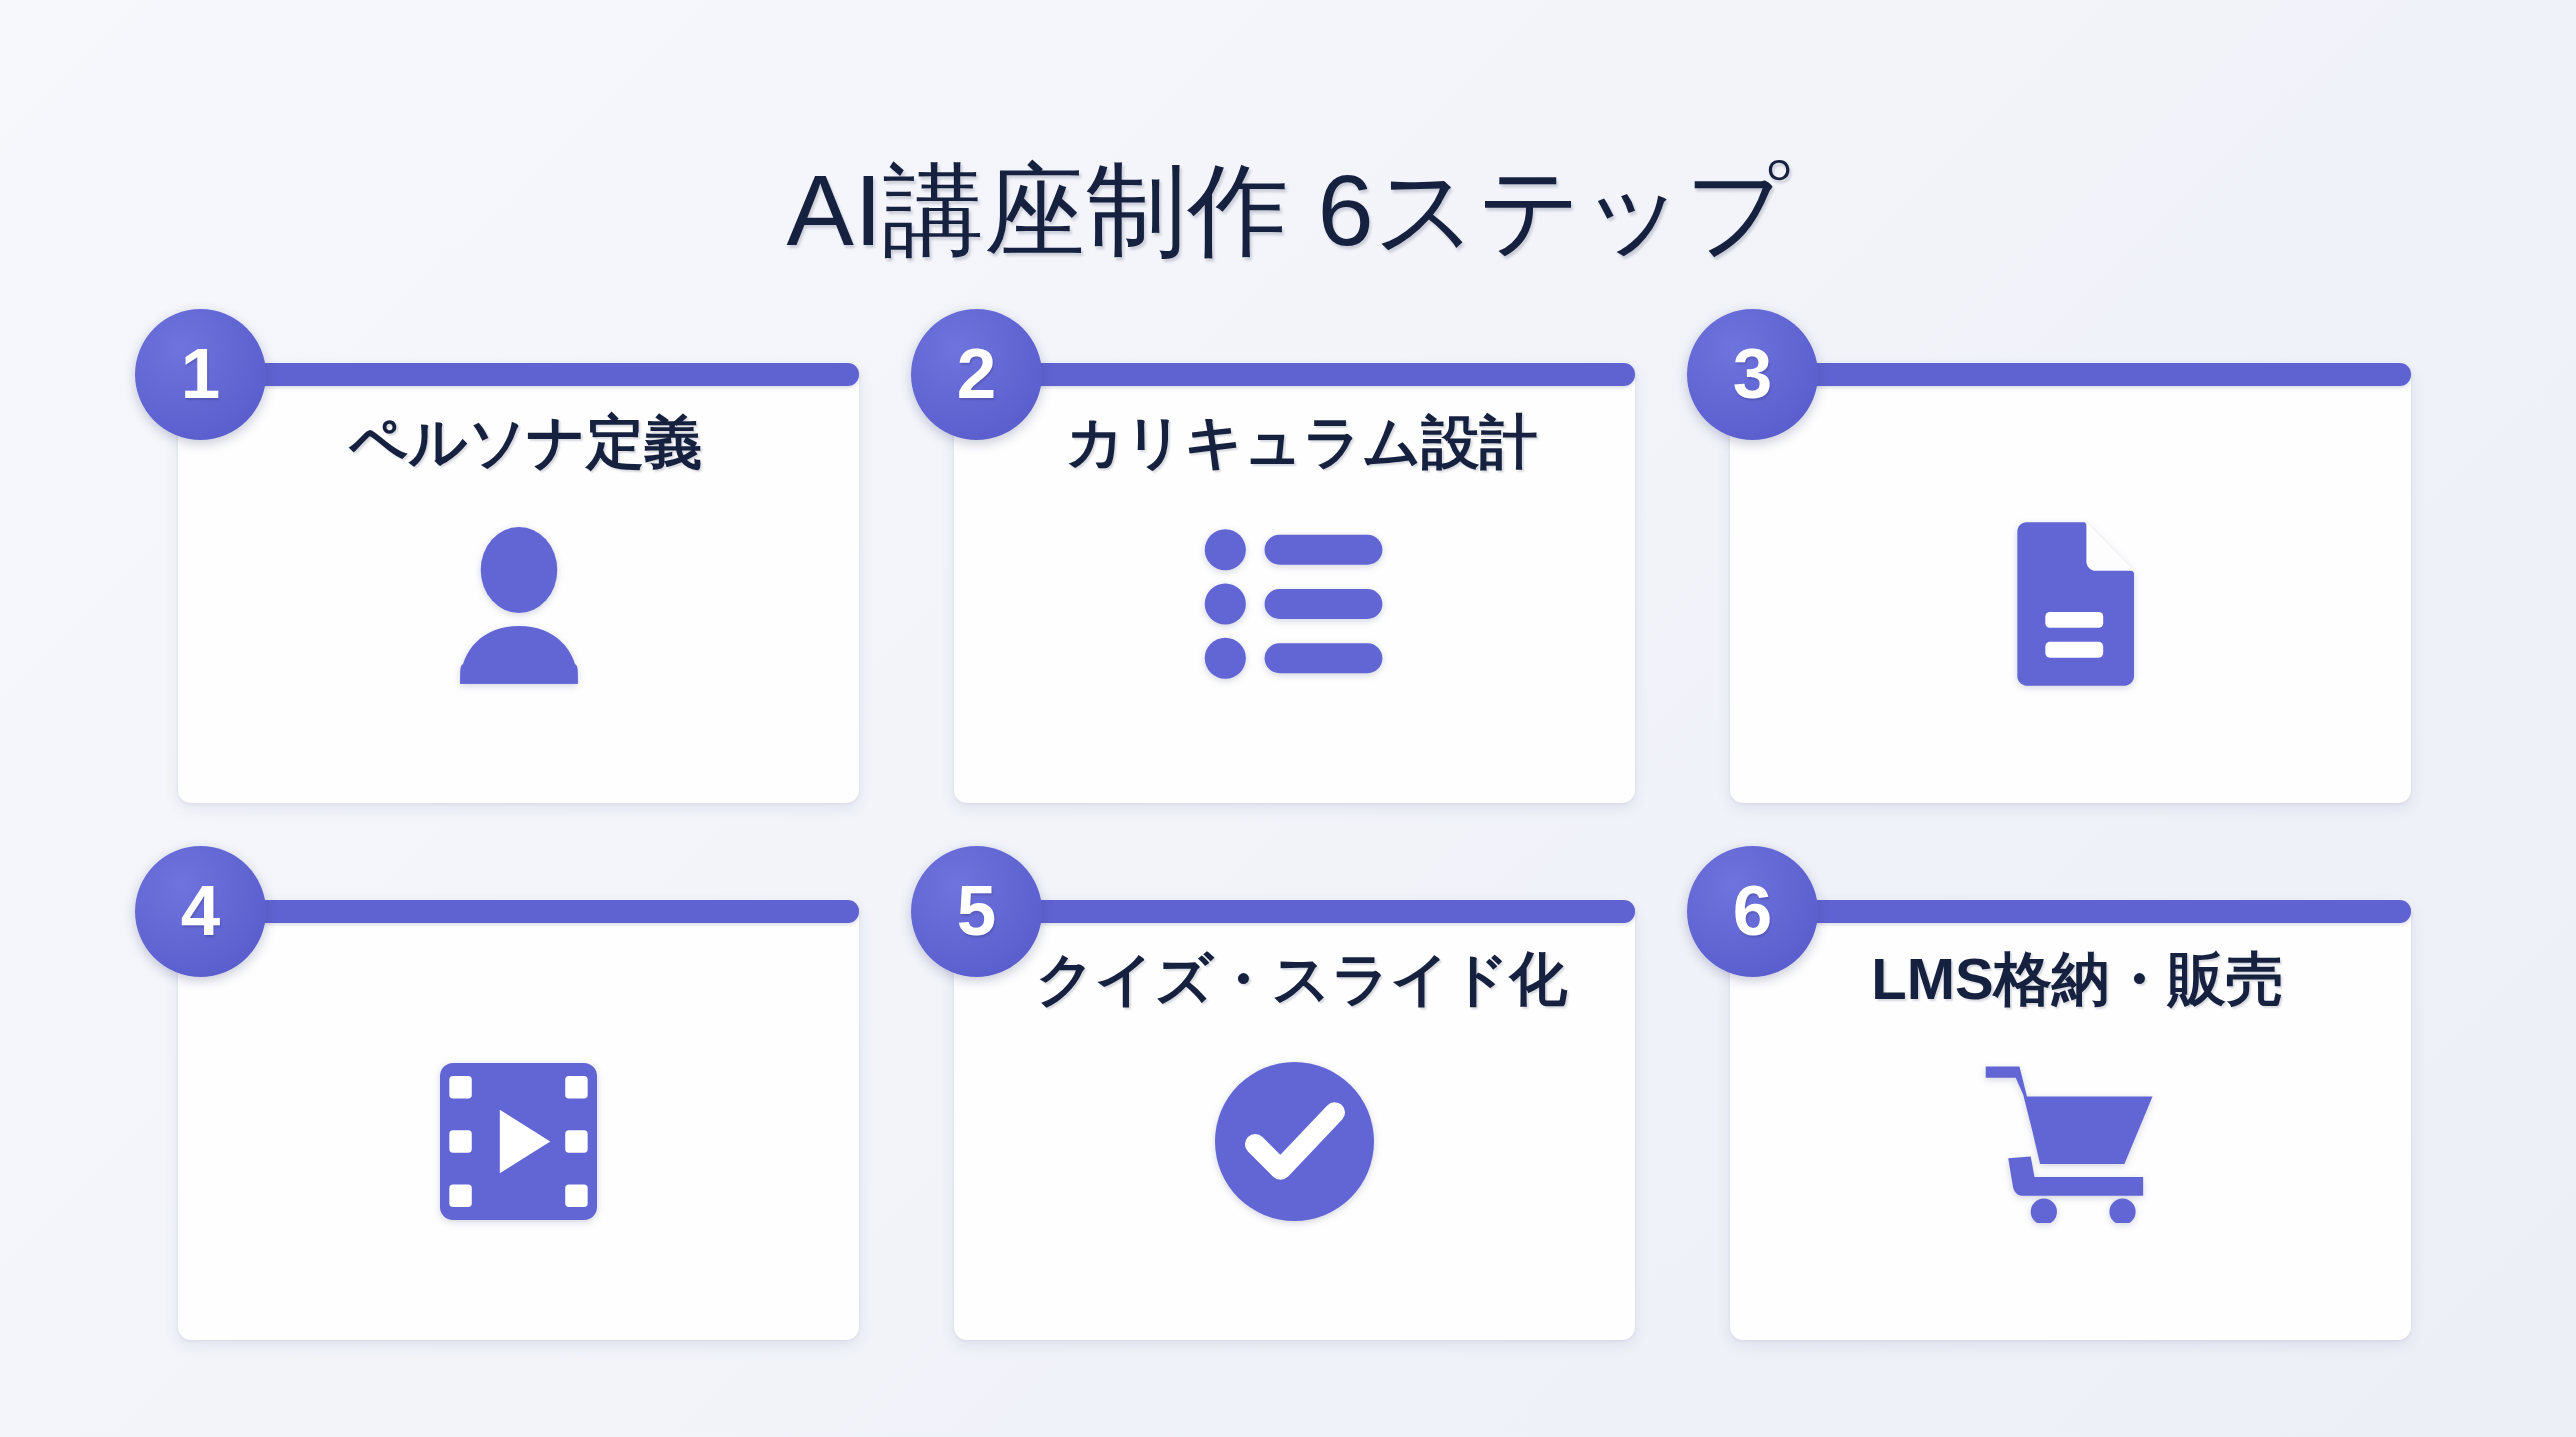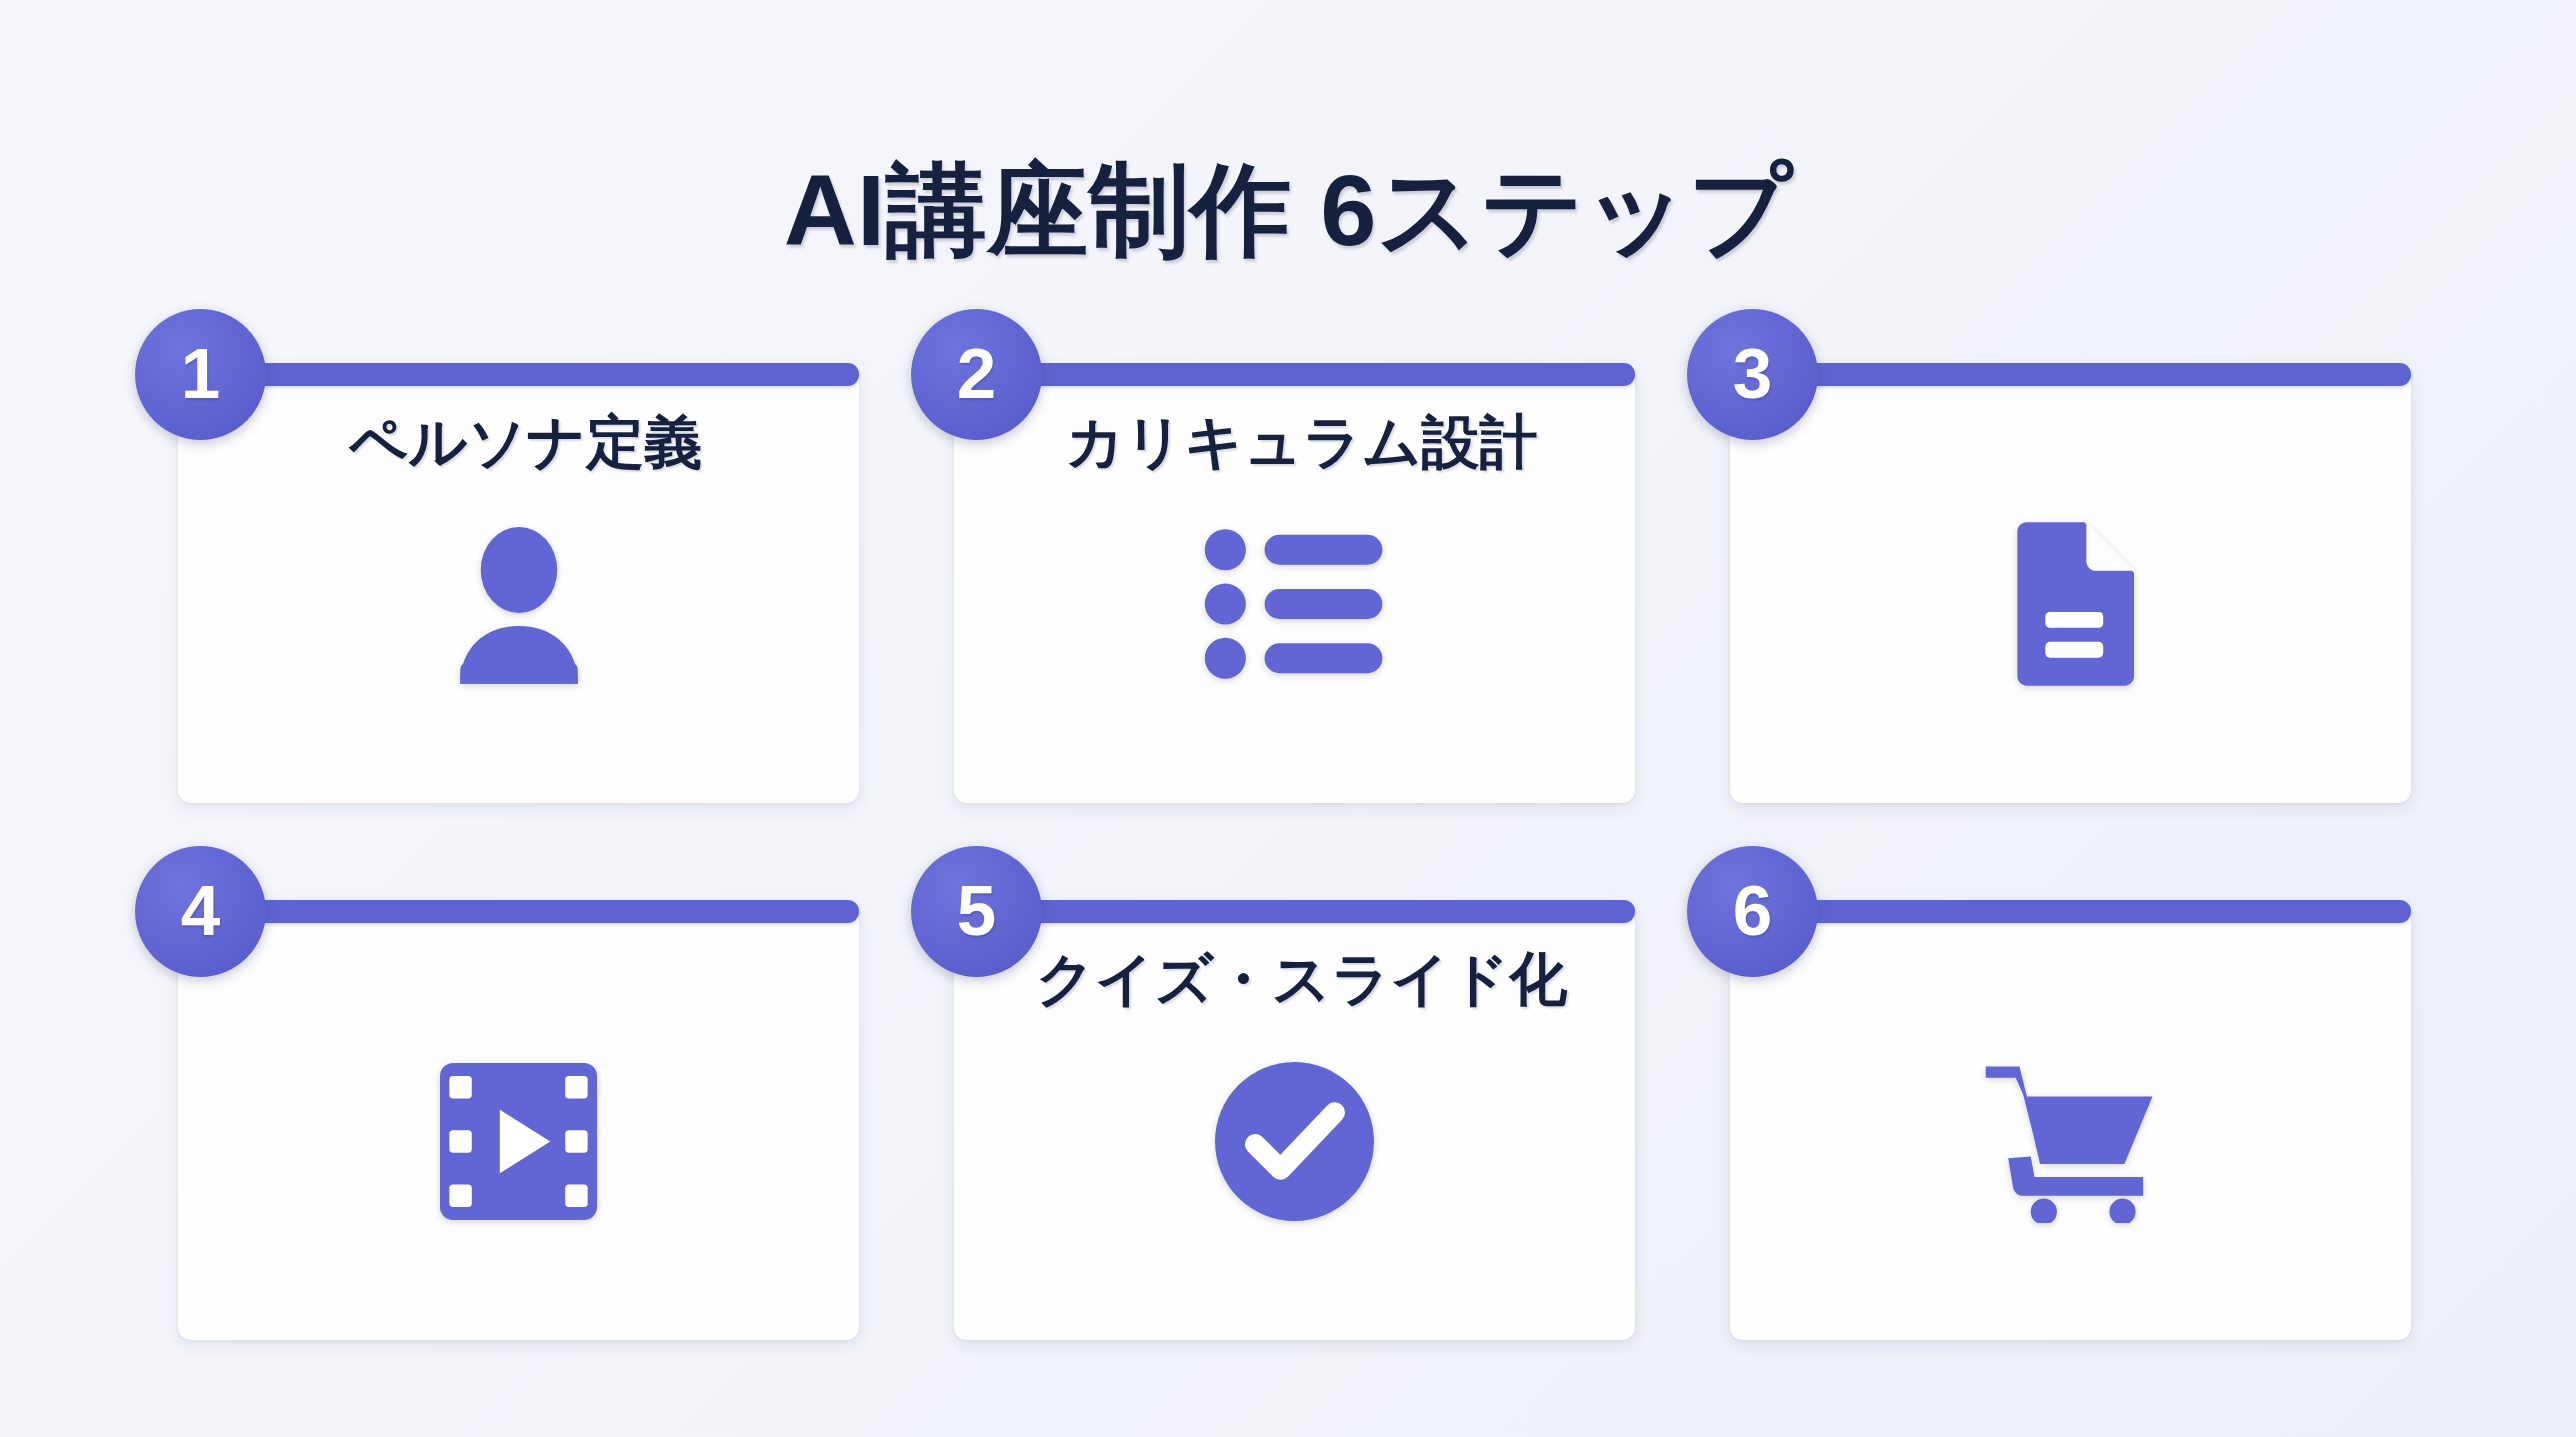--- a/index.html
+++ b/index.html
@@ -24,21 +24,21 @@
 
   
   .page-title {
     position: absolute;
     left: 0;
     top: 86px;
     width: 2576px;
     text-align: center;
     font-size: 101px;
     line-height: 1.12;
-    font-weight: bold;
+    font-weight: normal;
     letter-spacing: 0.5px;
     color: #16203F;
     text-shadow: 1.9px 2.8px 2.8px rgba(20,28,60,0.18);
     white-space: nowrap;
   }
 
   
   .grid {
     position: absolute;
     left: 178px;
@@ -233,20 +233,21 @@
         </svg>
       </div>
     </div>
 
     <div class="step">
       <div class="card"></div>
       <div class="card-bar"></div>
       <div class="badge">
         <span class="badge-number">6</span>
       </div>
+      <div class="card-title">LMS格納・販売</div>
       <div class="card-icon">
         <svg width="178" height="164" viewBox="0 0 190 175" xmlns="http://www.w3.org/2000/svg">
           <path d="M4 8 L40 8 L48 40 L182 40 L152 112 L62 112 L54 78 L44 38 L36 20 L4 20 Z" fill="#6266D4"></path>
           <path d="M52 104 L56 126 L172 126 L172 146 L44 146 C38 146 34 142 33 136 L28 106 Z" fill="#6266D4"></path>
           <circle cx="66" cy="163" r="14" fill="#6266D4"></circle>
           <circle cx="150" cy="163" r="14" fill="#6266D4"></circle>
         </svg>
       </div>
     </div>
 

